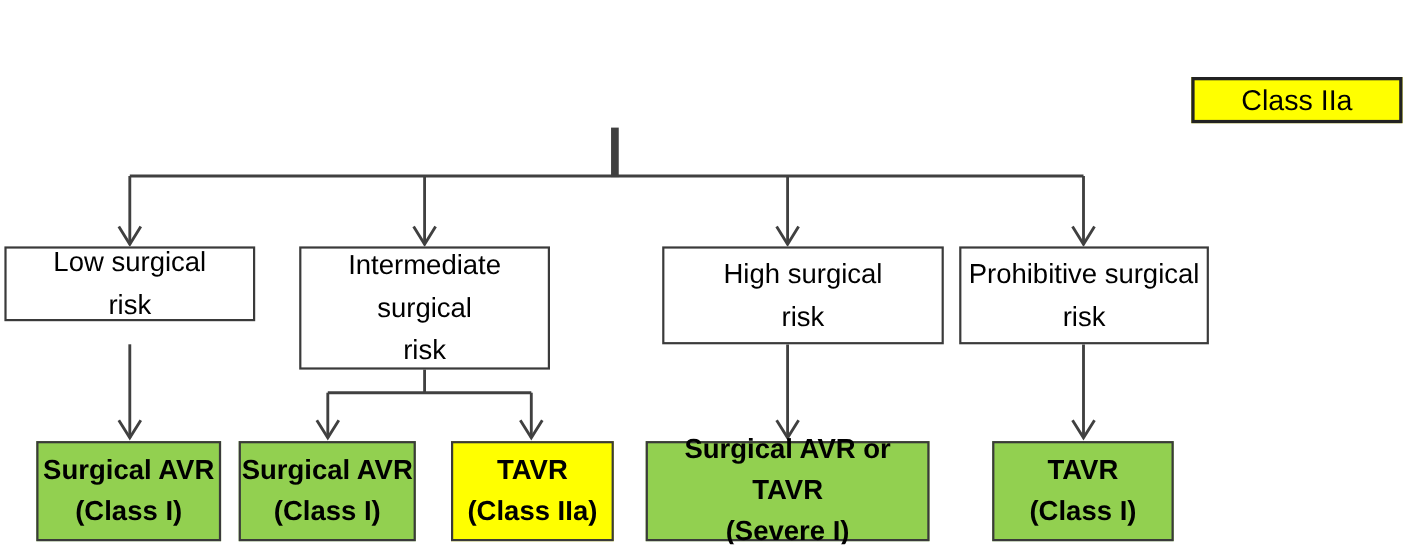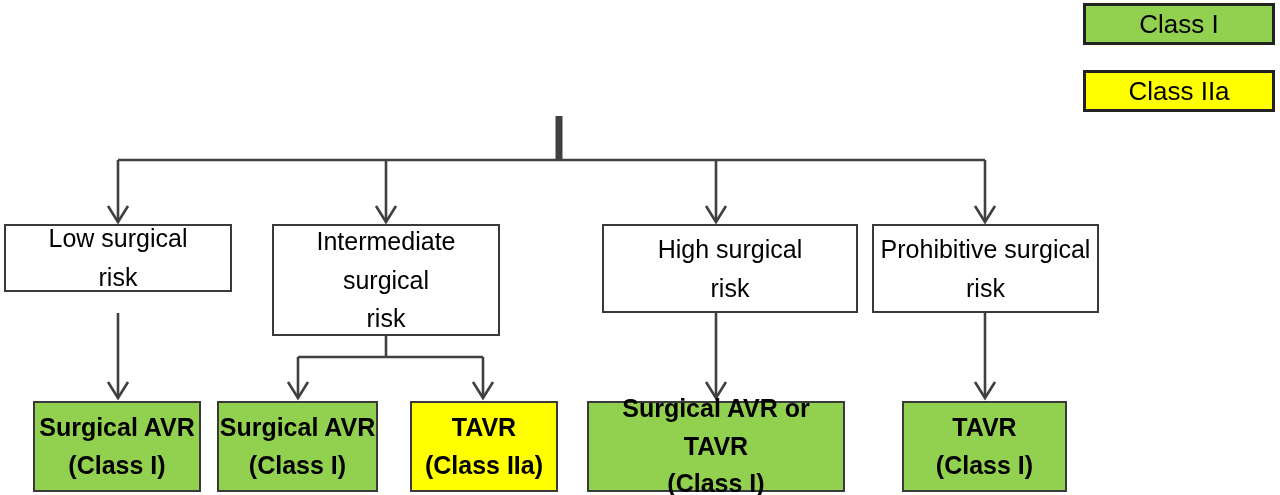--- a/index.html
+++ b/index.html
@@ -90,20 +90,19 @@
   <div class="node" style="left:872px;top:224px;width:227px;height:89px;">Prohibitive surgical
 risk</div>
 
   <div class="node outcome fill-green" style="left:33px;top:401px;width:168px;height:91px;">Surgical AVR
 (Class I)</div>
   <div class="node outcome fill-green" style="left:217px;top:401px;width:161px;height:91px;">Surgical AVR
 (Class I)</div>
   <div class="node outcome fill-yellow" style="left:410px;top:401px;width:148px;height:91px;">TAVR
 (Class IIa)</div>
   <div class="node outcome fill-green" style="left:587px;top:401px;width:258px;height:91px;">Surgical AVR or TAVR
-(Class I)</div>
+(Severe I)</div>
   <div class="node outcome fill-green" style="left:902px;top:401px;width:165px;height:91px;">TAVR
 (Class I)</div>
 
-  <div class="legend-box fill-green" style="left:1083px;top:3px;width:192px;height:42px;">Class I</div>
   <div class="legend-box fill-yellow" style="left:1083px;top:70px;width:192px;height:42px;">Class IIa</div>
 
 </div>
 
 </body></html>

